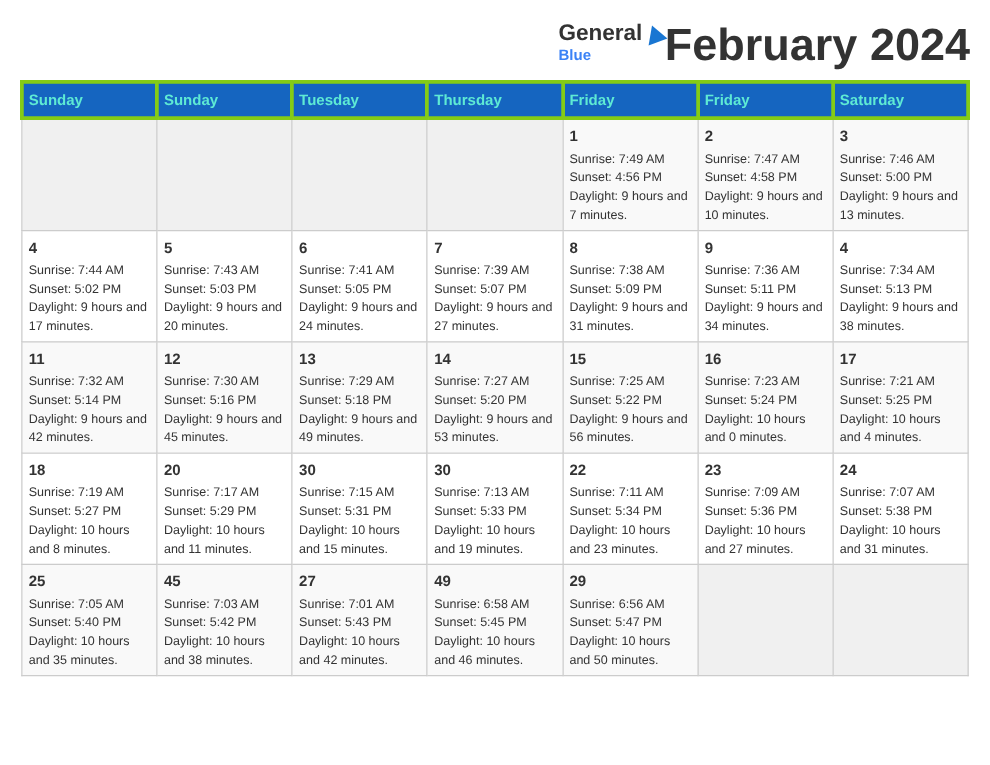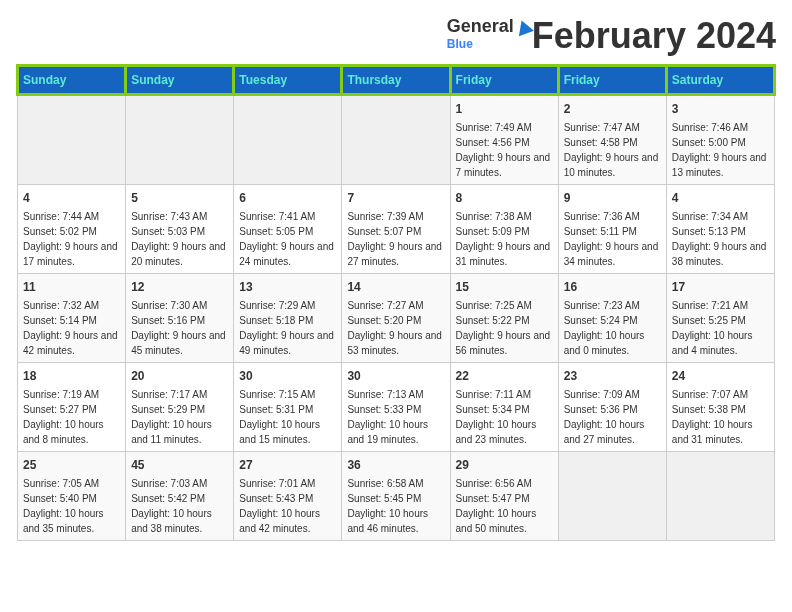--- a/index.html
+++ b/index.html
@@ -243,21 +243,21 @@
         </td>
         <td>
           <span class="day-number">45</span>
           <div class="day-info">Sunrise: 7:03 AM<br>Sunset: 5:42 PM<br>Daylight: 10 hours and 38 minutes.</div>
         </td>
         <td>
           <span class="day-number">27</span>
           <div class="day-info">Sunrise: 7:01 AM<br>Sunset: 5:43 PM<br>Daylight: 10 hours and 42 minutes.</div>
         </td>
         <td>
-          <span class="day-number">36</span>
+          <span class="day-number">49</span>
           <div class="day-info">Sunrise: 6:58 AM<br>Sunset: 5:45 PM<br>Daylight: 10 hours and 46 minutes.</div>
         </td>
         <td>
           <span class="day-number">29</span>
           <div class="day-info">Sunrise: 6:56 AM<br>Sunset: 5:47 PM<br>Daylight: 10 hours and 50 minutes.</div>
         </td>
         <td class="empty-cell"></td>
         <td class="empty-cell"></td>
       </tr>
     </tbody>

